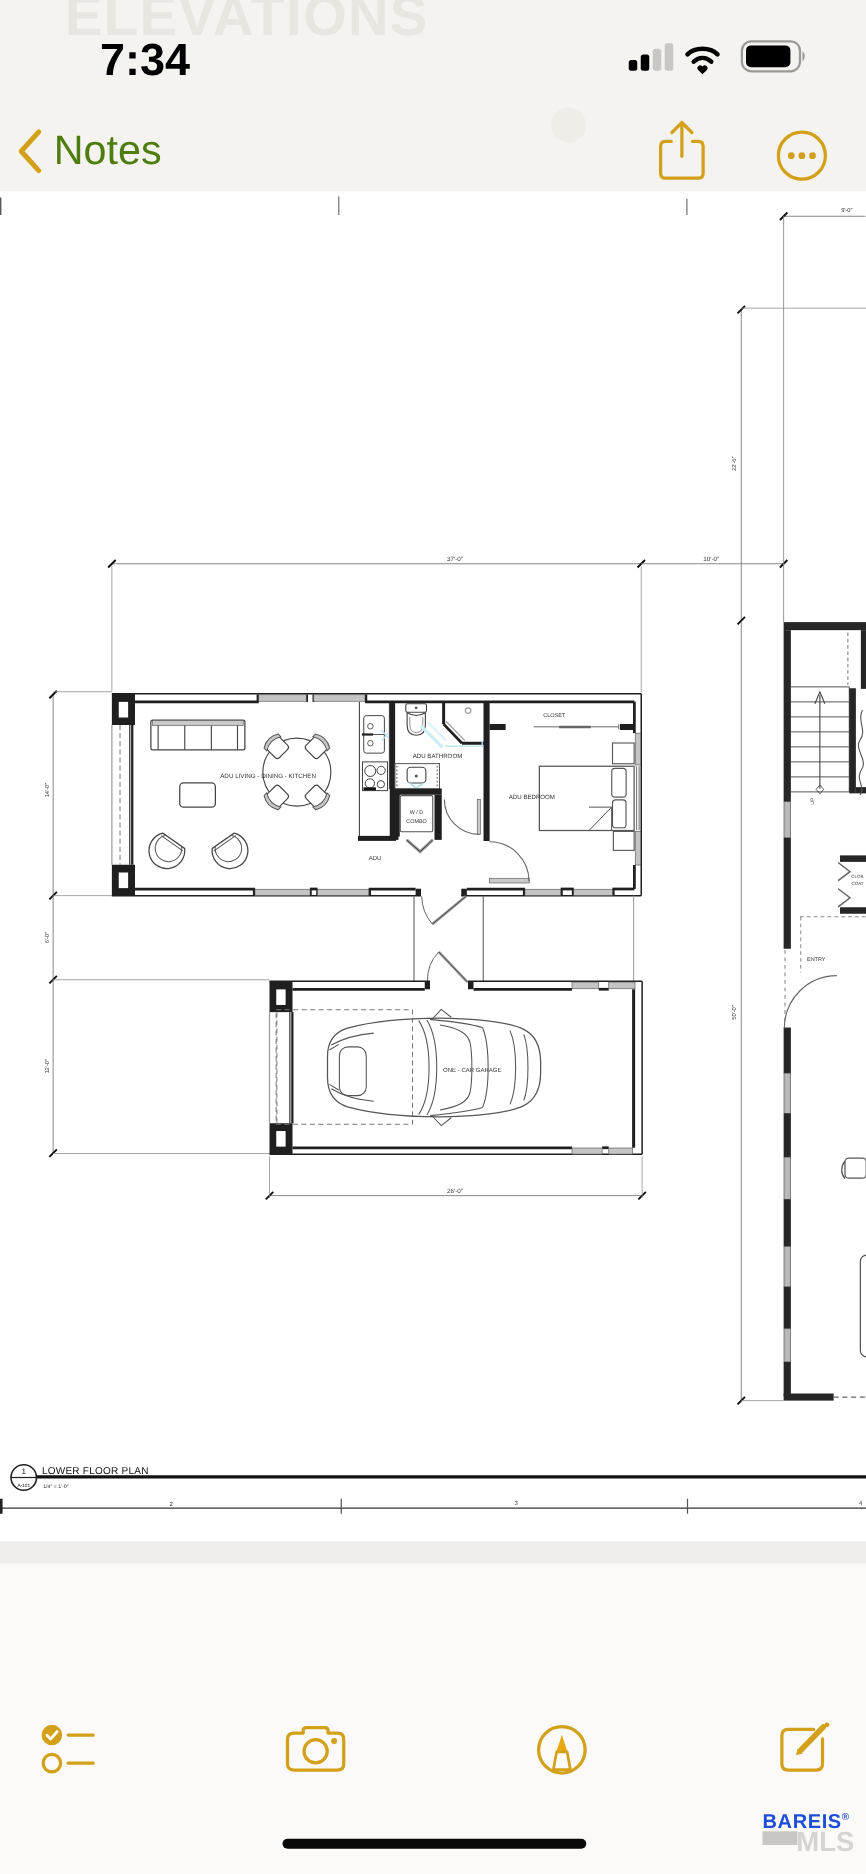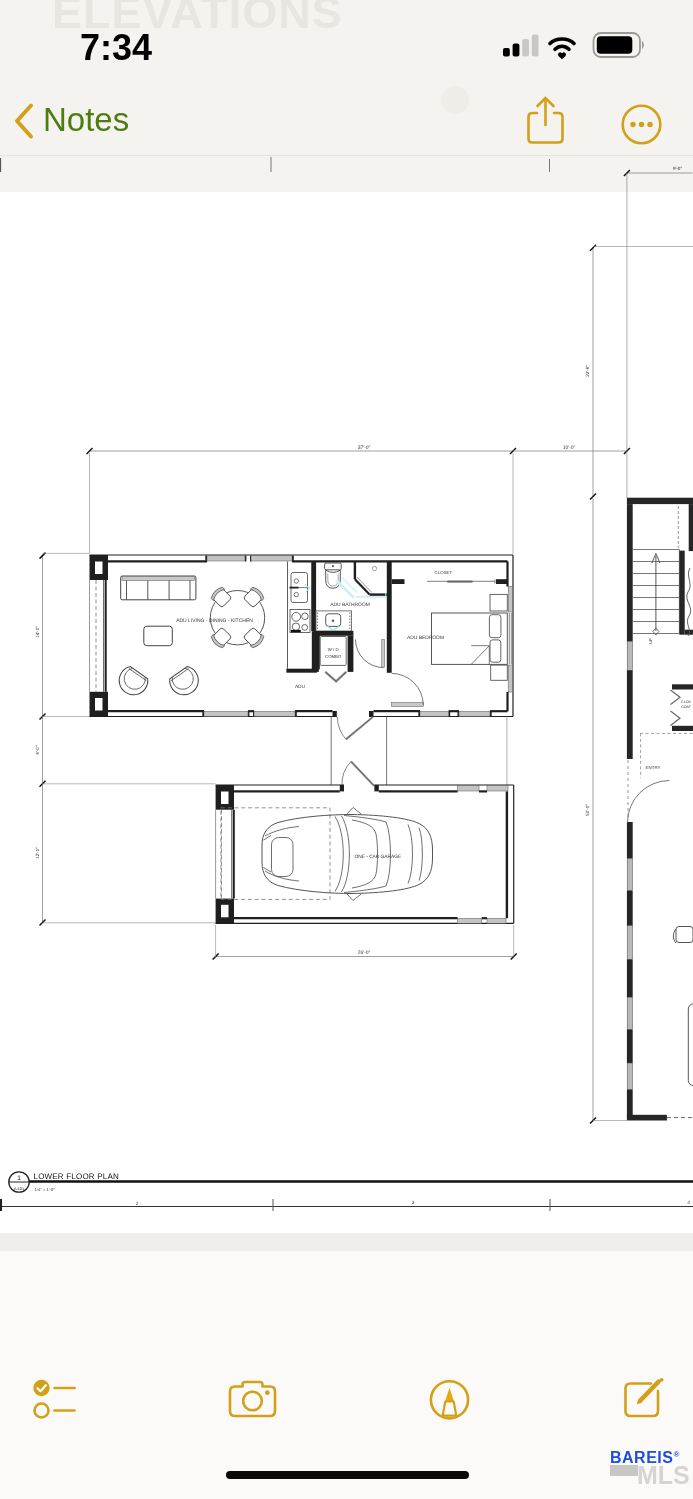--- a/index.html
+++ b/index.html
@@ -2,21 +2,21 @@
 <html><head>
 <meta charset="utf-8">
 <style>
   html,body{margin:0;padding:0;}
   body{width:693px;height:1499px;background:#ffffff;font-family:"Liberation Sans",sans-serif;position:relative;overflow:hidden;}
   .abs{position:absolute;}
 </style>
 </head>
 <body>
 
-<div class="abs" style="left:0;top:0;width:693px;height:192px;background:#f5f3f0;overflow:hidden;">
+<div class="abs" style="left:0;top:0;width:693px;height:153px;background:#f5f3f0;overflow:hidden;">
 
   <div class="abs" style="left:52px;top:-13px;font-size:45px;font-weight:bold;letter-spacing:1px;color:#e9e6e1;">ELEVATIONS</div>
 
 
   <div class="abs" style="left:441px;top:86px;width:28px;height:28px;border-radius:50%;background:#efede8;"></div>
 
   <div class="abs" style="left:80px;top:27px;font-size:36px;font-weight:bold;color:#000;letter-spacing:0px;">7:34</div>
 
   <svg class="abs" style="left:500px;top:31px;" width="152" height="30" viewBox="0 0 152 30">
     <g fill="#000">
@@ -525,16 +525,16 @@
   <svg class="abs" style="left:622px;top:1375px;" width="46" height="46" viewBox="0 0 46 46">
     <path d="M 29 8.5 L 8.5 8.5 Q 3.5 8.5 3.5 13.5 L 3.5 36 Q 3.5 41 8.5 41 L 31 41 Q 36 41 36 36 L 36 16" fill="none" stroke="#d3a019" stroke-width="2.6" stroke-linecap="round"></path>
     <line x1="18.2" y1="25.6" x2="36.6" y2="6.6" stroke="#d3a019" stroke-width="4.4" stroke-linecap="round"></line>
     <path d="M 14.8 29.2 L 16.1 23.9 L 20.1 27.8 Z" fill="#d3a019"></path>
     <circle cx="39.6" cy="4.8" r="1.9" fill="#d3a019"></circle>
   </svg>
 
   <div class="abs" style="left:610px;top:1449px;width:75px;height:36px;">
     <div style="position:absolute;left:0;top:0;font-size:16px;font-weight:bold;letter-spacing:0.5px;color:#1d4ed8;">BAREIS<span style="font-size:8px;vertical-align:6px;">®</span></div>
     <div style="position:absolute;left:0;top:16px;width:28px;height:11px;background:#c9c7c4;"></div>
-    <div style="position:absolute;left:27px;top:12px;font-size:25px;font-weight:bold;color:#d6d4d1;">MLS</div>
+    <div style="position:absolute;left:27px;top:12px;font-size:22px;font-weight:bold;color:#d6d4d1;">MLS</div>
   </div>
 
   <div class="abs" style="left:226px;top:1471px;width:243px;height:7.5px;border-radius:4px;background:#090909;"></div>
 
 </body></html>

